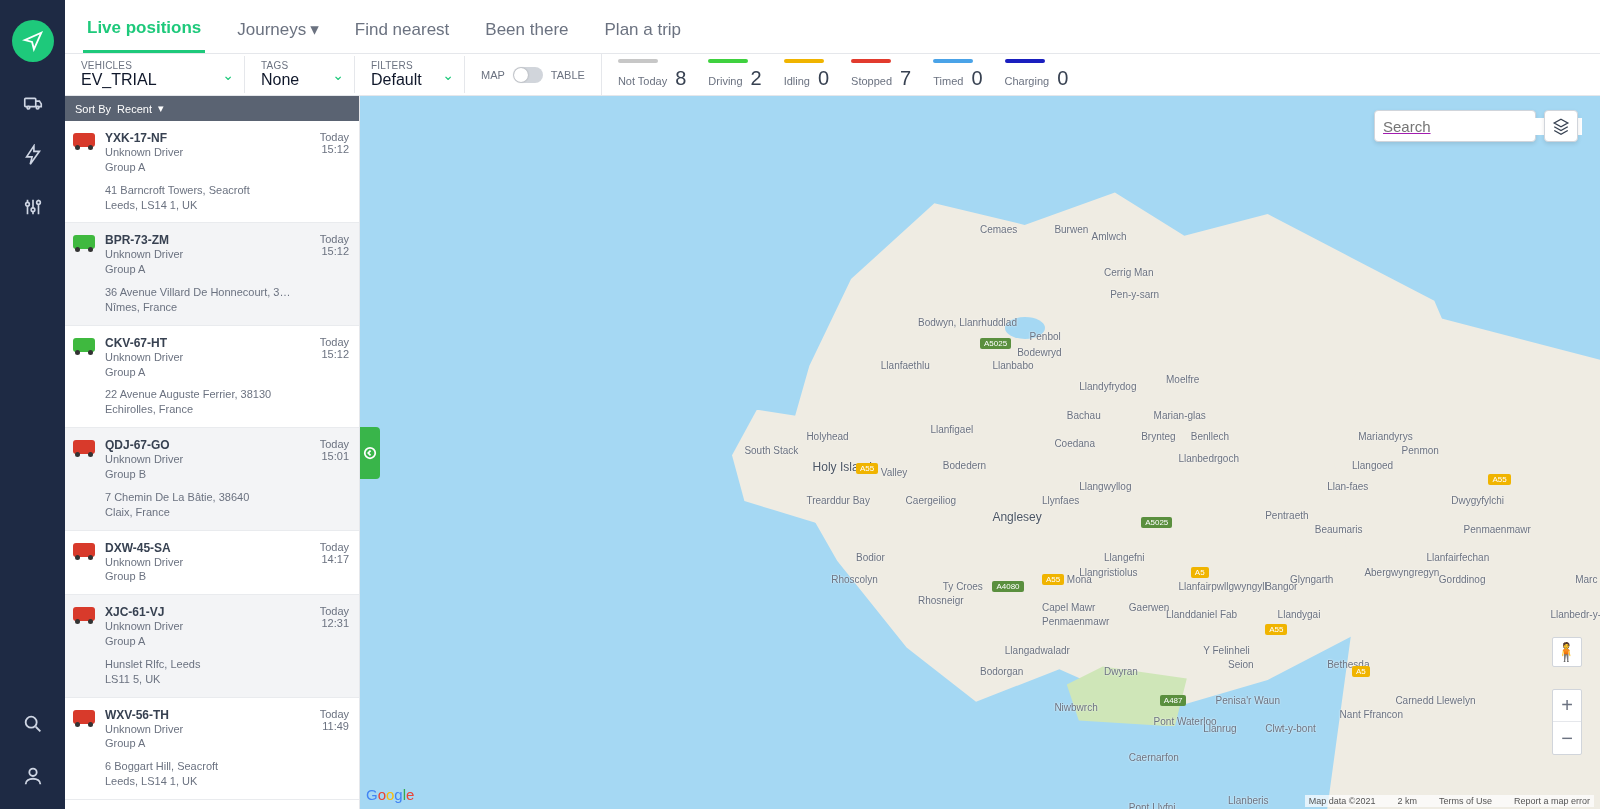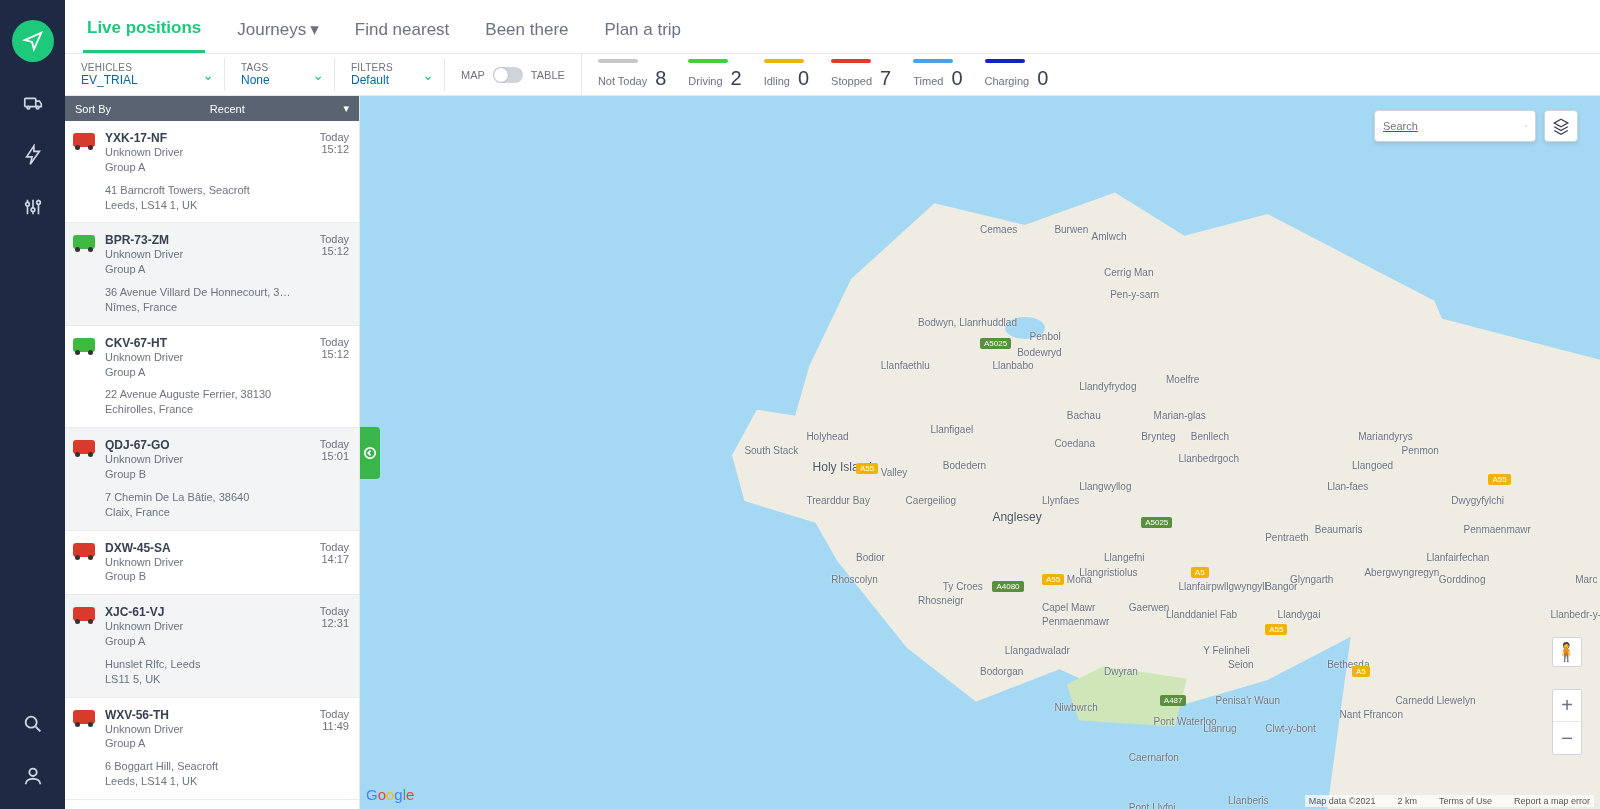--- a/index.html
+++ b/index.html
@@ -18,37 +18,37 @@
 
   
   .tabs { display:flex; gap:28px; padding: 10px 18px 0 18px; border-bottom:1px solid #e5e7eb; }
   .tabs a { color:#6b7280; font-size:17px; padding:8px 4px 12px; text-decoration:none; cursor:pointer; display:flex; align-items:center; gap:4px;}
   .tabs a.active { color:#1ec97b; border-bottom:3px solid #1ec97b; font-weight:600; }
 
   
   .filterbar { display:flex; align-items:center; border-bottom:1px solid #e5e7eb; height:42px; }
   .filterbar .cell { padding:4px 16px; border-right:1px solid #e5e7eb; position:relative; min-width:110px; }
   .filterbar .label { font-size:10px; color:#6b7280; letter-spacing:.02em; }
-  .filterbar .val   { font-size:12px; color:#0369a1; }
+  .filterbar .val   { font-size:16px; color:#0f172a; }
   .filterbar .chev  { position:absolute; right:10px; top:50%; transform:translateY(-50%); color:#1ec97b; font-size:14px;}
   .mt-toggle { display:flex; align-items:center; gap:8px; padding:0 16px; border-right:1px solid #e5e7eb; height:100%; }
   .mt-toggle span { font-size:11px; color:#6b7280; }
   .switch { width:30px; height:16px; background:#d1d5db; border-radius:999px; position:relative; }
   .switch::after { content:""; position:absolute; width:14px; height:14px; background:#fff; border-radius:50%; top:1px; left:1px; box-shadow:0 0 2px rgba(0,0,0,.3);}
   .status-strip { display:flex; align-items:center; gap:22px; padding:0 16px; }
   .sitem { display:flex; flex-direction:column; align-items:flex-start; }
   .sitem .bar { width:40px; height:4px; border-radius:2px; margin-bottom:4px;}
   .sitem .row { display:flex; align-items:baseline; gap:8px;}
   .sitem .lab { font-size:11px; color:#6b7280; }
   .sitem .num { font-size:20px; color:#374151; font-weight:300;}
 
   
   .content { flex:1; display:flex; position:relative; overflow:hidden;}
   .panel { width:295px; background:#fff; display:flex; flex-direction:column; border-right:1px solid #e5e7eb;}
-  .sortbar { background:#5a6372; color:#fff; font-size:11px; display:flex; justify-content:space-between; align-items:center; padding:6px 10px; gap:6px;}
+  .sortbar { background:#5a6372; color:#fff; font-size:11px; display:flex; justify-content:flex-start; align-items:center; padding:6px 10px; gap:6px;}
   .vlist { flex:1; overflow-y:auto; }
   .vitem { display:flex; padding:10px 10px 10px 8px; border-bottom:1px solid #e9ebee; gap:10px; cursor:pointer;}
   .vitem:nth-child(even){ background:#f3f4f6;}
   .vitem .vicon { width:22px; display:flex; justify-content:center; padding-top:2px;}
   .vitem .vbody { flex:1; min-width:0;}
   .vitem .plate { font-size:12px; font-weight:700; color:#374151;}
   .vitem .sub   { font-size:11px; color:#6b7280; line-height:1.35;}
   .vitem .addr  { font-size:11px; color:#6b7280; margin-top:8px; line-height:1.35;}
   .vitem .time  { font-size:11px; color:#6b7280; text-align:right; white-space:nowrap;}
 
@@ -62,21 +62,21 @@
   .land.east { right:0; top:30%; width:22%; height:70%; clip-path: polygon(0 20%, 30% 0, 100% 10%, 100% 100%, 0 100%, 10% 60%);}
   .land.holy { left:30%; top:44%; width:10%; height:16%; clip-path: polygon(20% 0, 80% 10%, 100% 50%, 70% 100%, 10% 80%, 0 40%);}
   .lake { position:absolute; background:#a5d8f3; border-radius:50%;}
   .place { position:absolute; font-size:10px; color:#6b7280; white-space:nowrap; text-shadow:0 0 2px #fff;}
   .place.big { font-size:12px; color:#4b5563;}
   .road { position:absolute; background:#f0b400; font-size:8px; color:#fff; padding:1px 4px; border-radius:2px;}
   .road.g { background:#5a8f3e;}
 
   
   .msearch { position:absolute; top:14px; right:64px; background:#fff; border:1px solid #d1d5db; border-radius:4px; display:flex; align-items:center; padding:4px 8px; width:162px; height:32px; box-shadow:0 2px 4px rgba(0,0,0,.1);}
-  .msearch input { border:none; outline:none; flex:1; font-size:11px; color:#a21caf;text-decoration:underline;}
+  .msearch input { border:none; outline:none; flex:1; font-size:15px; color:#a21caf;text-decoration:underline;}
   .layerbtn { position:absolute; top:14px; right:22px; width:34px; height:32px; background:#fff; border:1px solid #d1d5db; border-radius:4px; display:flex; align-items:center; justify-content:center; box-shadow:0 2px 4px rgba(0,0,0,.1); cursor:pointer;}
 
   .pegman { position:absolute; right:18px; bottom:142px; width:30px; height:30px; background:#fff; border:1px solid #d1d5db; border-radius:2px; display:flex;align-items:center;justify-content:center; font-size:18px;}
   .zoom { position:absolute; right:18px; bottom:54px; width:30px; background:#fff; border:1px solid #d1d5db; border-radius:2px; display:flex; flex-direction:column;}
   .zoom button { border:none; background:transparent; height:32px; font-size:20px; color:#6b7280; cursor:pointer;}
   .zoom button:first-child{border-bottom:1px solid #e5e7eb;}
   .mapfoot { position:absolute; bottom:2px; right:6px; font-size:9px; color:#555; display:flex; gap:22px; background:rgba(255,255,255,.7); padding:1px 4px;}
   .glogo { position:absolute; bottom:6px; left:6px; font-size:15px; font-weight:500;}
   .glogo span:nth-child(1){color:#4285F4;} .glogo span:nth-child(2){color:#EA4335;} .glogo span:nth-child(3){color:#FBBC05;} .glogo span:nth-child(4){color:#4285F4;} .glogo span:nth-child(5){color:#34A853;} .glogo span:nth-child(6){color:#EA4335;}
 
@@ -138,21 +138,21 @@
     <a>
         <span>Journeys</span>
         <span>▾</span>
       </a>
     <a>Find nearest</a>
     <a>Been there</a>
     <a>Plan a trip</a>
   </div>
 
   <div class="filterbar">
-    <div class="cell" style="width:160px">
+    <div class="cell" style="width:180px">
       <div class="label">VEHICLES</div>
       <div class="val">EV_TRIAL</div>
       <span class="chev">⌄</span>
     </div>
     <div class="cell" style="width:108px">
       <div class="label">TAGS</div>
       <div class="val">None</div>
       <span class="chev">⌄</span>
     </div>
     <div class="cell" style="width:108px">
@@ -344,21 +344,21 @@
           <div class="place" style="left: 78%; top: 54%;">Llan-faes</div>
           <div class="place" style="left: 31%; top: 49%;">South Stack</div>
           <div class="place" style="left: 36%; top: 47%;">Holyhead</div>
           <div class="place big" style="left: 36.5%; top: 51%;">Holy Island</div>
           <div class="place" style="left: 36%; top: 56%;">Trearddur Bay</div>
           <div class="place" style="left: 42%; top: 52%;">Valley</div>
           <div class="place" style="left: 47%; top: 51%;">Bodedern</div>
           <div class="place" style="left: 44%; top: 56%;">Caergeiliog</div>
           <div class="place" style="left: 58%; top: 54%;">Llangwyllog</div>
           <div class="place" style="left: 55%; top: 56%;">Llynfaes</div>
-          <div class="place" style="left: 73%; top: 58%; margin-top: 22px;">Pentraeth</div>
+          <div class="place" style="left: 73%; top: 58%;">Pentraeth</div>
           <div class="place big" style="left: 51%; top: 58%;">Anglesey</div>
           <div class="place" style="left: 57%; top: 67%;">Mona</div>
           <div class="place" style="left: 77%; top: 60%;">Beaumaris</div>
           <div class="place" style="left: 88%; top: 56%;">Dwygyfylchi</div>
           <div class="place" style="left: 89%; top: 60%;">Penmaenmawr</div>
           <div class="place" style="left: 40%; top: 64%;">Bodior</div>
           <div class="place" style="left: 38%; top: 67%;">Rhoscolyn</div>
           <div class="place" style="left: 60%; top: 64%;">Llangefni</div>
           <div class="place" style="left: 86%; top: 64%;">Llanfairfechan</div>
           <div class="place" style="left: 87%; top: 67%;">Gorddinog</div>

